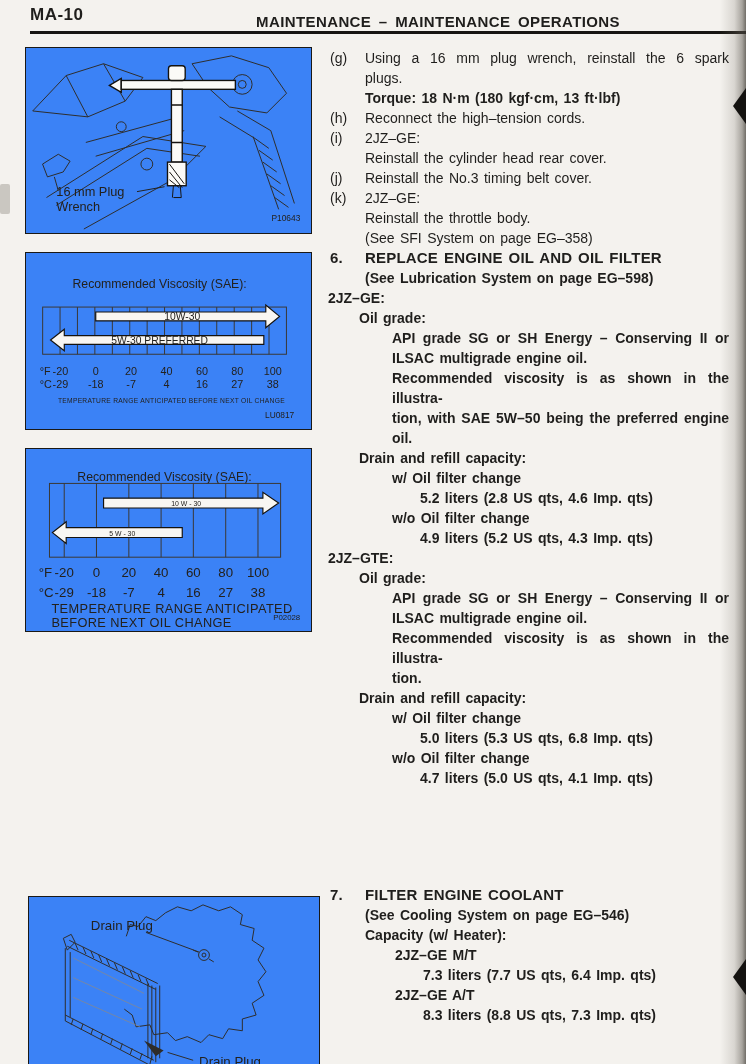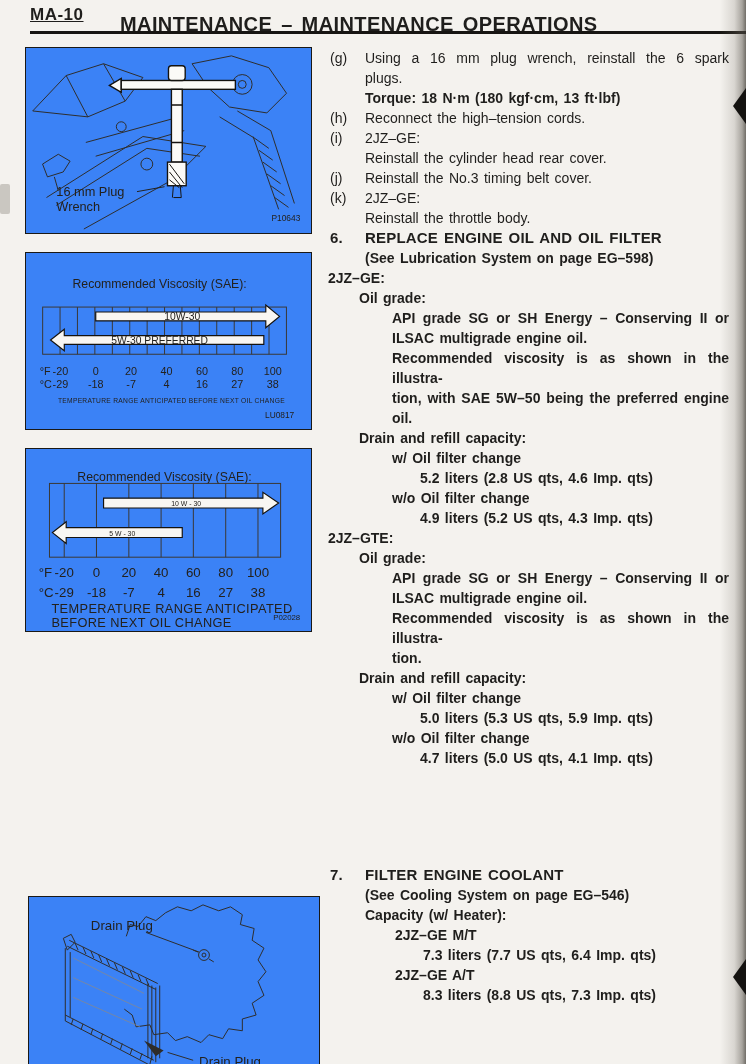--- a/index.html
+++ b/index.html
@@ -1,21 +1,21 @@
 <!DOCTYPE html>
 <html><head>
 <meta charset="utf-8">
 <style>
   html,body{margin:0;padding:0;background:#777;}
   .page{position:relative;width:746px;height:1064px;background:#f4f2ee;overflow:hidden;
         font-family:"Liberation Sans",sans-serif;color:#1f1e1c;}
   
-  .page-code{position:absolute;top:5px;left:30px;font-size:17px;font-weight:700;letter-spacing:.5px;text-decoration:underline;}
-  .page-title{position:absolute;top:13px;left:120px;width:500px;text-align:left;
-              font-size:20px;font-weight:700;letter-spacing:.4px;word-spacing:3px;}
+  .page-code{position:absolute;top:5px;left:30px;font-size:17px;font-weight:700;letter-spacing:.5px;}
+  .page-title{position:absolute;top:13px;left:120px;width:500px;text-align:right;
+              font-size:15px;font-weight:700;letter-spacing:.4px;word-spacing:3px;}
   .header-rule{position:absolute;top:31px;left:30px;width:716px;height:3px;background:#171512;}
   
   .page-edge{position:absolute;top:0;right:0;width:26px;height:100%;
      background:linear-gradient(to right,rgba(120,114,105,0) 0%,rgba(120,114,105,.22) 55%,rgba(92,87,79,.5) 85%,rgba(62,58,51,.72) 100%);}
   .tab{position:absolute;right:0;width:13px;height:36px;background:#141210;
        clip-path:polygon(100% 0,100% 100%,0 50%);}
   .tab1{top:88px;} .tab2{top:959px;}
   .smudge{position:absolute;left:0;top:184px;width:10px;height:30px;background:#b3afa9;opacity:.65;border-radius:2px;}
   
   .figbox{position:absolute;border:1.6px solid #1a1916;background:#3b82f6;}
@@ -212,20 +212,23 @@
         <span class="mk">(j)</span>
         <span class="tx">Reinstall the No.3 timing belt cover.</span>
       </div>
     <div class="r">
         <span class="mk">(k)</span>
         <span class="tx">2JZ–GE:</span>
       </div>
     <div class="r">
         <span class="tx">Reinstall the throttle body.</span>
       </div>
+    <div class="r">
+        <span class="tx">(See SFI System on page EG–358)</span>
+      </div>
     <div class="r h">
         <span class="mk">6.</span>
         <span class="tx">REPLACE ENGINE OIL AND OIL FILTER</span>
       </div>
     <div class="r b">
         <span class="tx">(See Lubrication System on page EG–598)</span>
       </div>
     <div class="r b i0">
         <span class="tx">2JZ–GE:</span>
       </div>
@@ -280,21 +283,21 @@
     <div class="r b i2">
         <span class="tx">tion.</span>
       </div>
     <div class="r b i1">
         <span class="tx">Drain and refill capacity:</span>
       </div>
     <div class="r b i2">
         <span class="tx">w/ Oil filter change</span>
       </div>
     <div class="r b i3">
-        <span class="tx">5.0 liters (5.3 US qts, 5.9 Imp. qts)</span>
+        <span class="tx">5.0 liters (5.3 US qts, 6.8 Imp. qts)</span>
       </div>
     <div class="r b i2">
         <span class="tx">w/o Oil filter change</span>
       </div>
     <div class="r b i3">
         <span class="tx">4.7 liters (5.0 US qts, 4.1 Imp. qts)</span>
       </div>
     <div class="r h gap">
         <span class="mk">7.</span>
         <span class="tx">FILTER ENGINE COOLANT</span>

